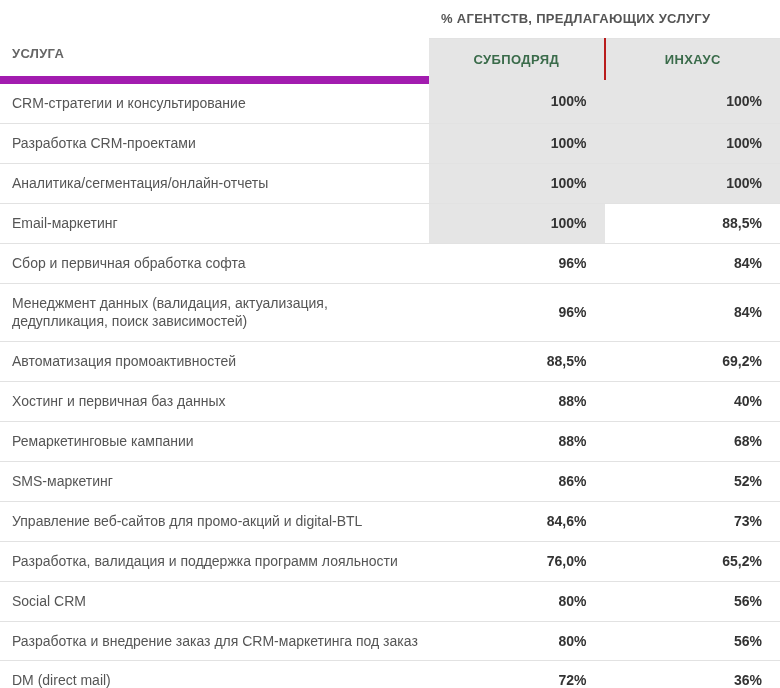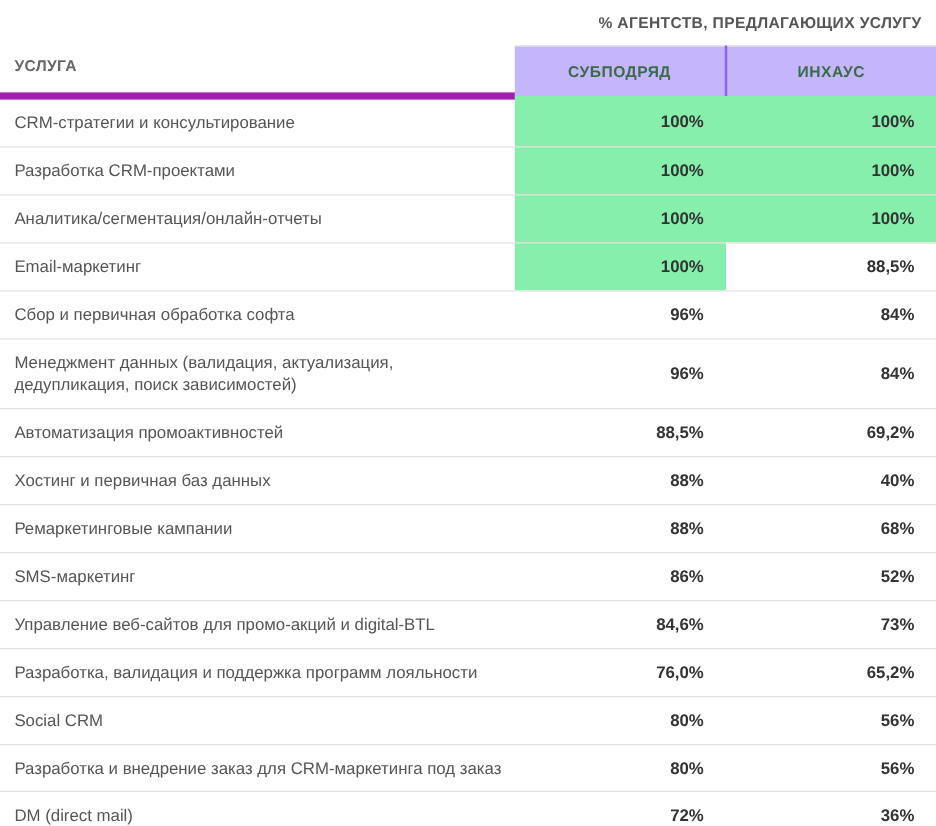--- a/index.html
+++ b/index.html
@@ -24,61 +24,61 @@
     vertical-align: middle;
   }
   
   .hdr-service {
     text-align: left;
     font-weight: 600;
     color: #666;
     text-transform: uppercase;
     font-size: 13px;
     letter-spacing: 0.3px;
-    border-bottom: 6px solid #a21caf;
+    border-bottom: 8px solid #a21caf;
     vertical-align: bottom;
     padding-bottom: 14px;
   }
   .hdr-group {
-    text-align: right;
+    text-align: left;
     font-weight: 600;
     color: #555;
     font-size: 13px;
     text-transform: uppercase;
     border-bottom: 1px solid #e2e2e2;
     letter-spacing: 0.3px;
   }
   .hdr-sub {
     text-align: center;
     font-weight: 700;
     color: #3a6b4a;
-    background: #c4b5fd;
+    background: #e5e5e5;
     border-bottom: none;
     font-size: 13px;
     letter-spacing: 0.4px;
     padding: 12px 8px;
   }
   .hdr-sub + .hdr-sub {
-    border-left: 2px solid #8b5cf6;
+    border-left: 2px solid #b91c1c;
     margin-left: 20px;
   }
   td.svc {
     color: #555;
     font-size: 14px;
     padding-right: 3px;
   }
   td.val {
     text-align: right;
     font-weight: 700;
     color: #333;
     font-size: 14px;
     padding-right: 18px;
   }
   td.hl {
-    background: #86efac;
+    background: #e5e5e5;
   }
   col.col-svc { width: 55%; }
   col.col-num { width: 22.5%; }
 </style>
 </head>
 <body>
 
 <table>
   <colgroup>
     <col class="col-svc">

